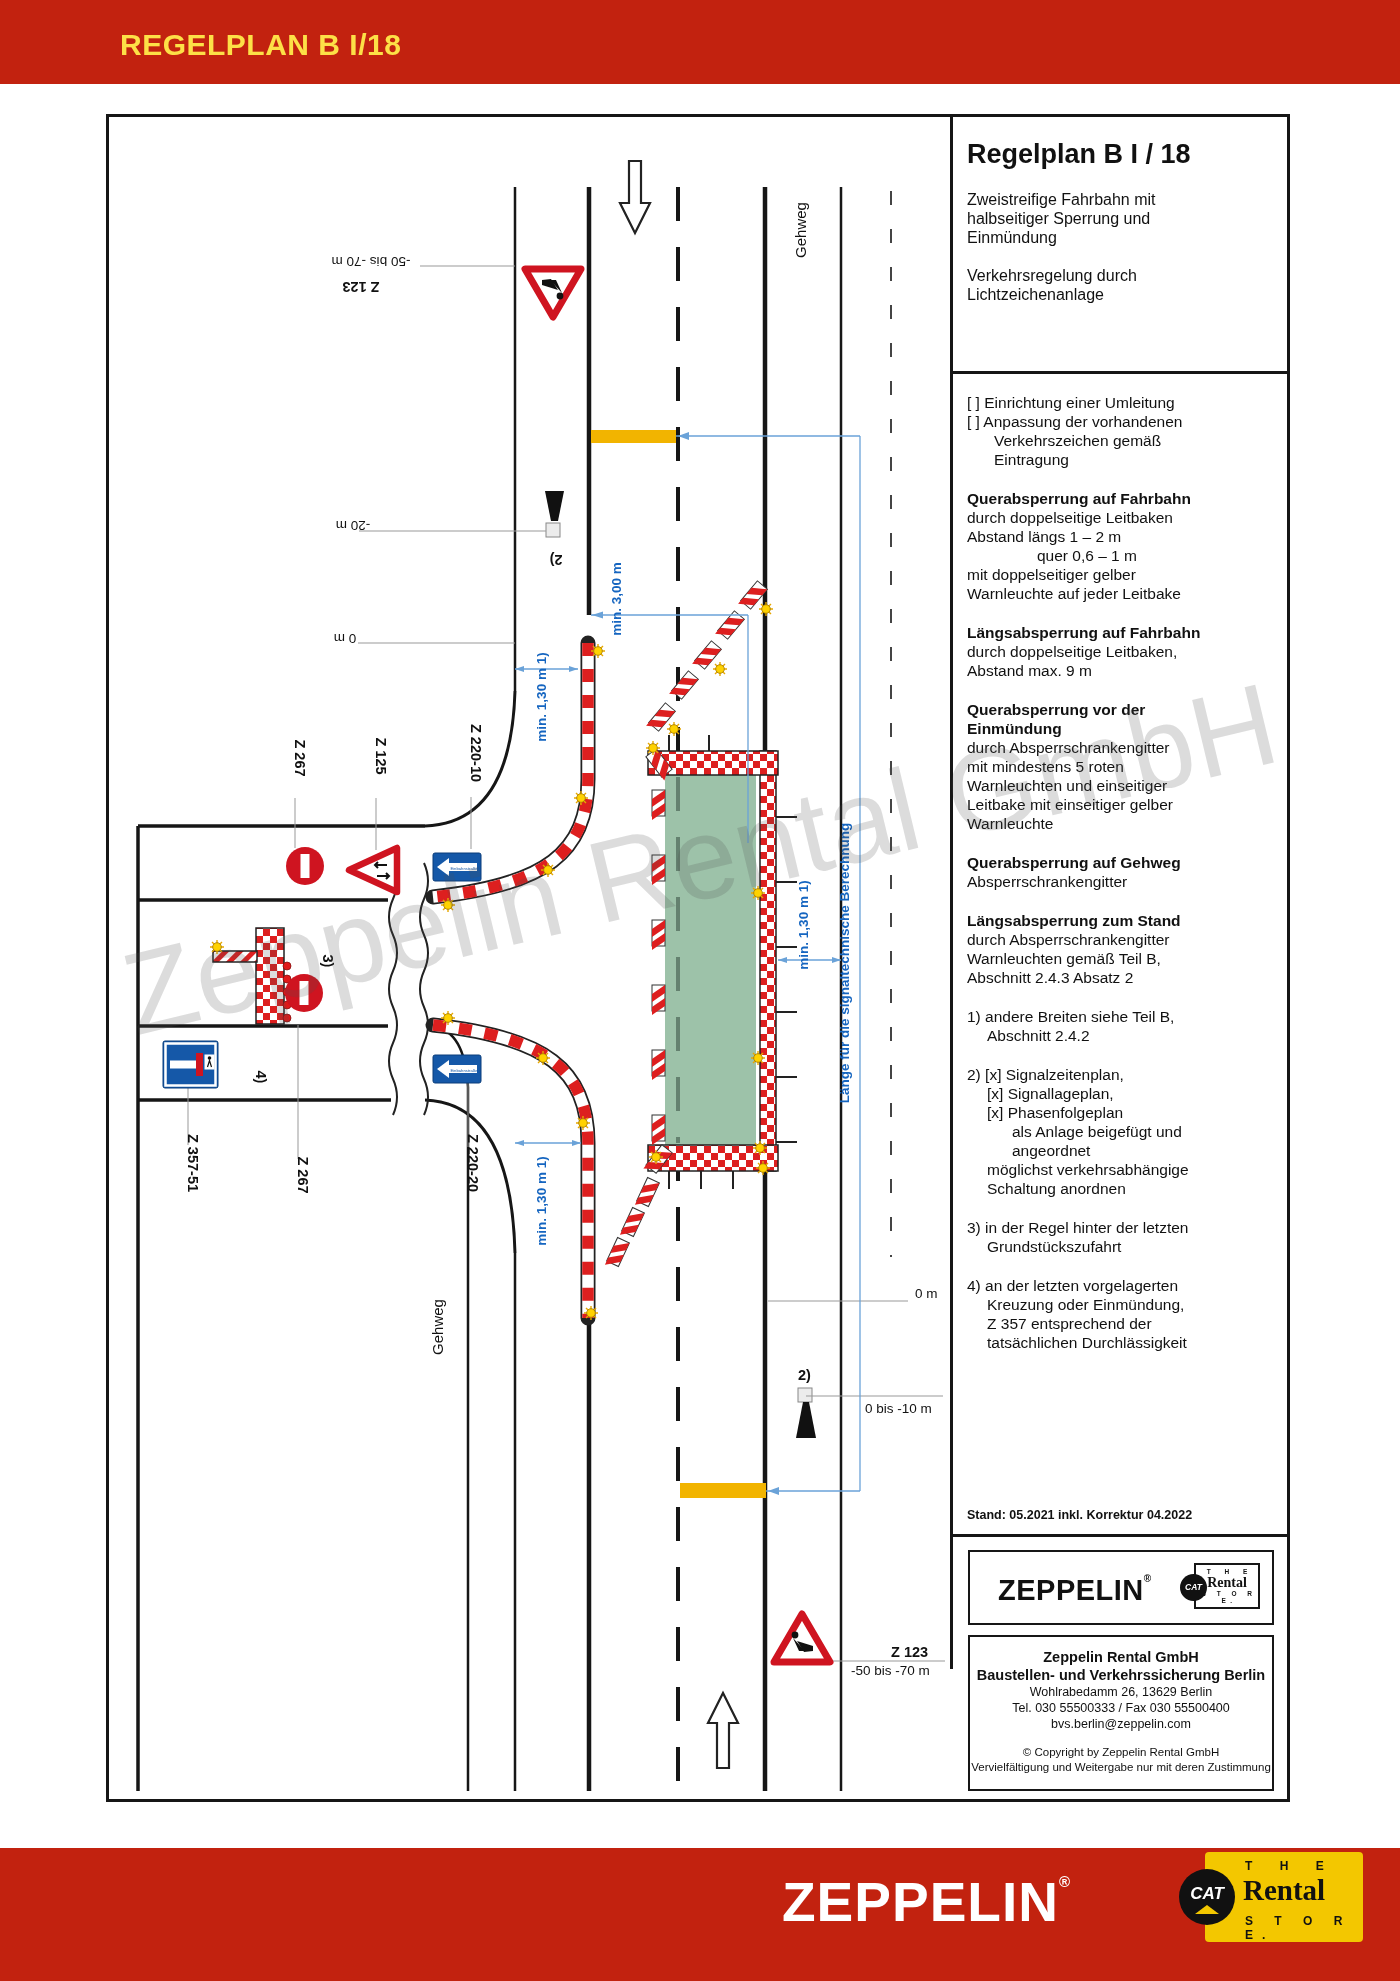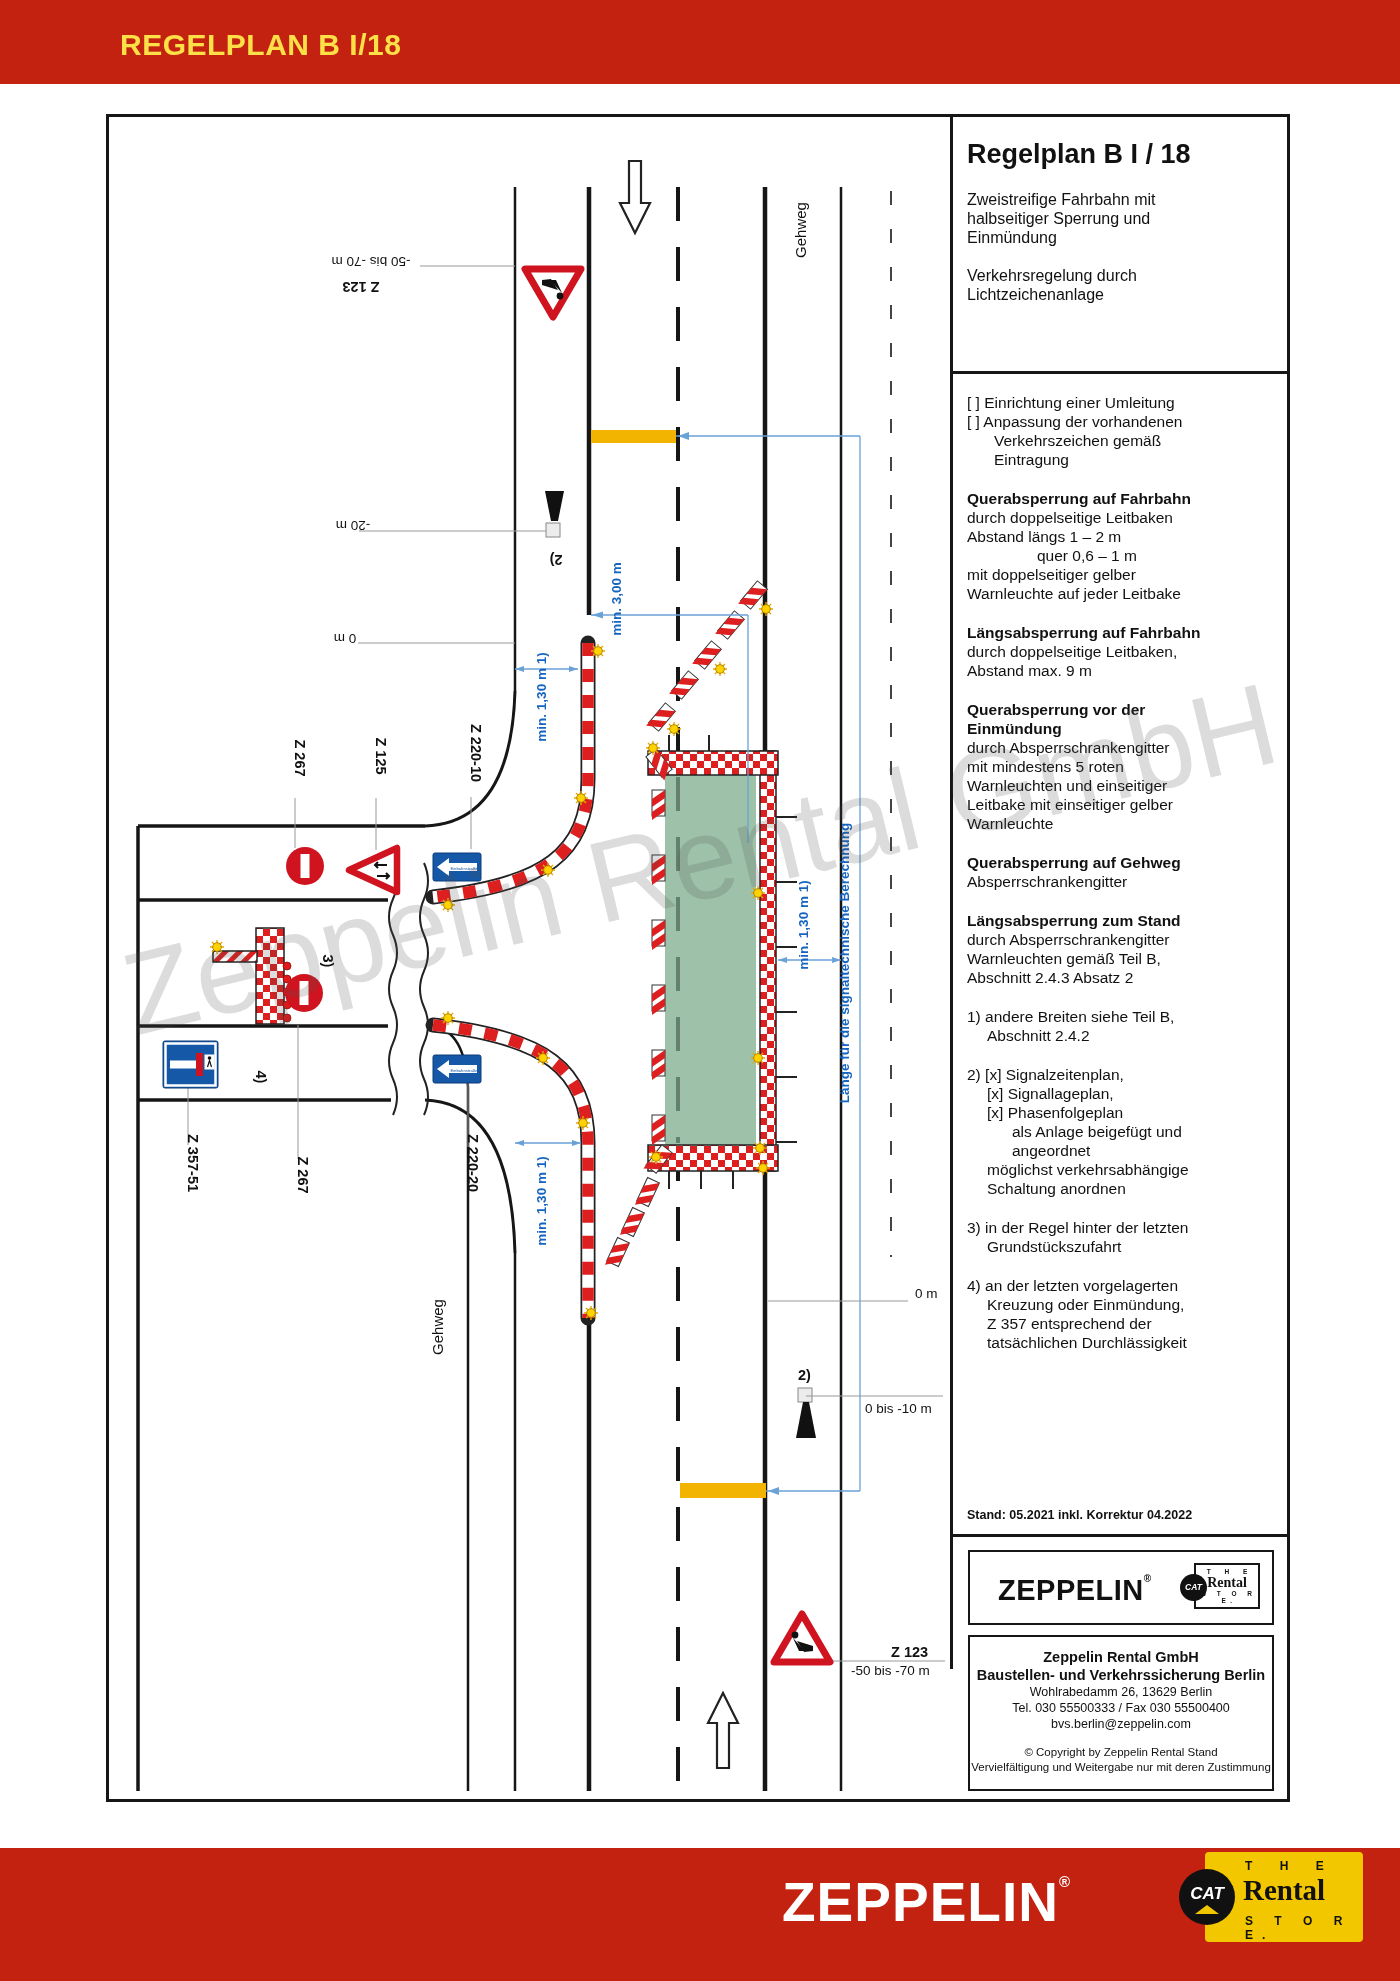--- a/index.html
+++ b/index.html
@@ -407,21 +407,21 @@
       </div>
     </div>
 
     <div class="abox">
       <div class="ab">Zeppelin Rental GmbH</div>
       <div class="ab">Baustellen- und Verkehrssicherung Berlin</div>
       <div class="ar">Wohlrabedamm 26, 13629 Berlin</div>
       <div class="ar">Tel. 030 55500333 / Fax 030 55500400</div>
       <div class="ar">bvs.berlin@zeppelin.com</div>
       <div class="acwrap">
-        <div class="ac">© Copyright by Zeppelin Rental Stand</div>
+        <div class="ac">© Copyright by Zeppelin Rental GmbH</div>
         <div class="ac">Vervielfältigung und Weitergabe nur mit deren Zustimmung</div>
       </div>
     </div>
   </div>
 </div>
 
 <div class="watermark">Zeppelin Rental GmbH</div>
 
 <div class="footer">
   <div class="fzep"><span>ZEPPELIN</span><sup>®</sup></div>

